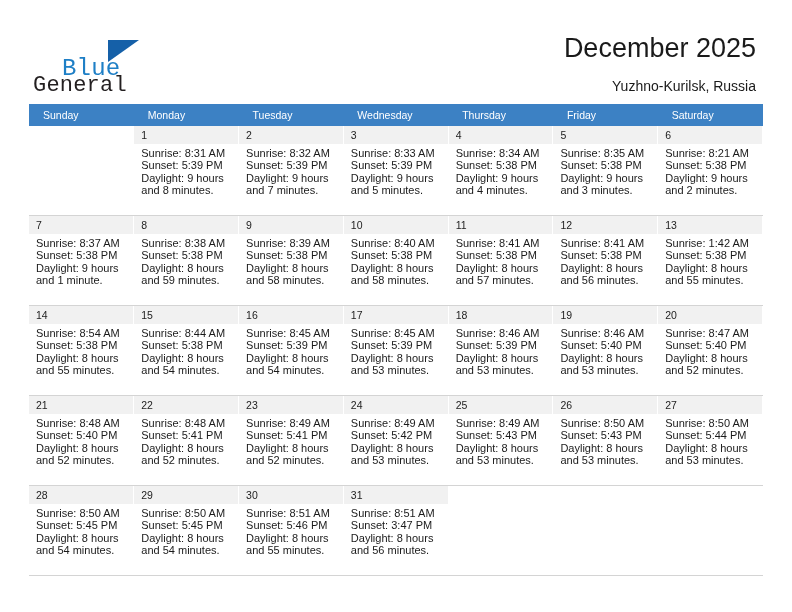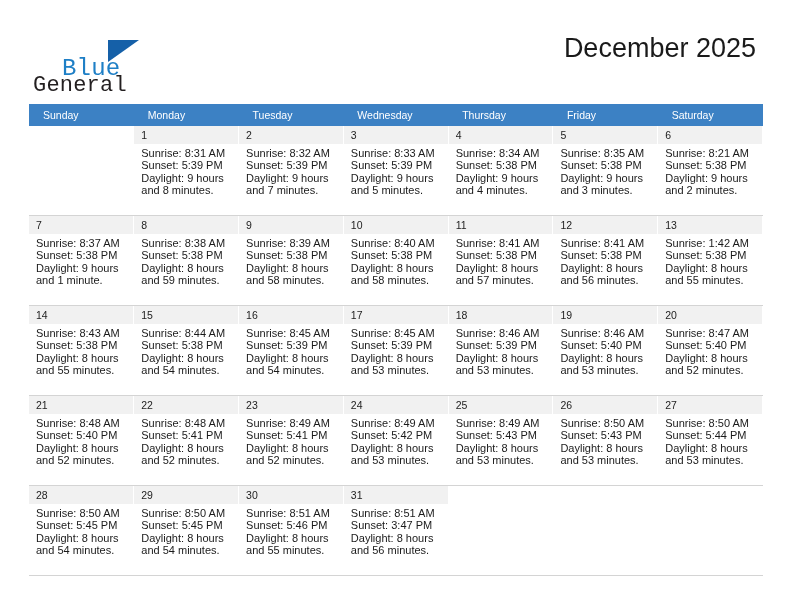--- a/index.html
+++ b/index.html
@@ -146,20 +146,21 @@
 
 <div class="page">
 
   <div class="header">
     <div class="logo">
       <span class="logo-general">General</span>
       <span class="logo-triangle"></span>
       <span class="logo-blue">Blue</span>
     </div>
     <div class="title">December 2025</div>
+    <div class="subtitle">Yuzhno-Kurilsk, Russia</div>
   </div>
 
   <table class="calendar">
     <thead>
       <tr>
         <th>Sunday</th>
         <th>Monday</th>
         <th>Tuesday</th>
         <th>Wednesday</th>
         <th>Thursday</th>
@@ -318,21 +319,21 @@
                 <span>and 55 minutes.</span>
               </span>
             </div>
           </td>
         </tr>
         <tr class="week-row">
           <td>
             <div class="cell">
               <span class="daynum">14</span>
               <span class="detail">
-                <span>Sunrise: 8:43 AM</span>
+                <span>Sunrise: 8:54 AM</span>
                 <span>Sunset: 5:38 PM</span>
                 <span>Daylight: 8 hours</span>
                 <span>and 55 minutes.</span>
               </span>
             </div>
           </td>
           <td>
             <div class="cell">
               <span class="daynum">15</span>
               <span class="detail">

